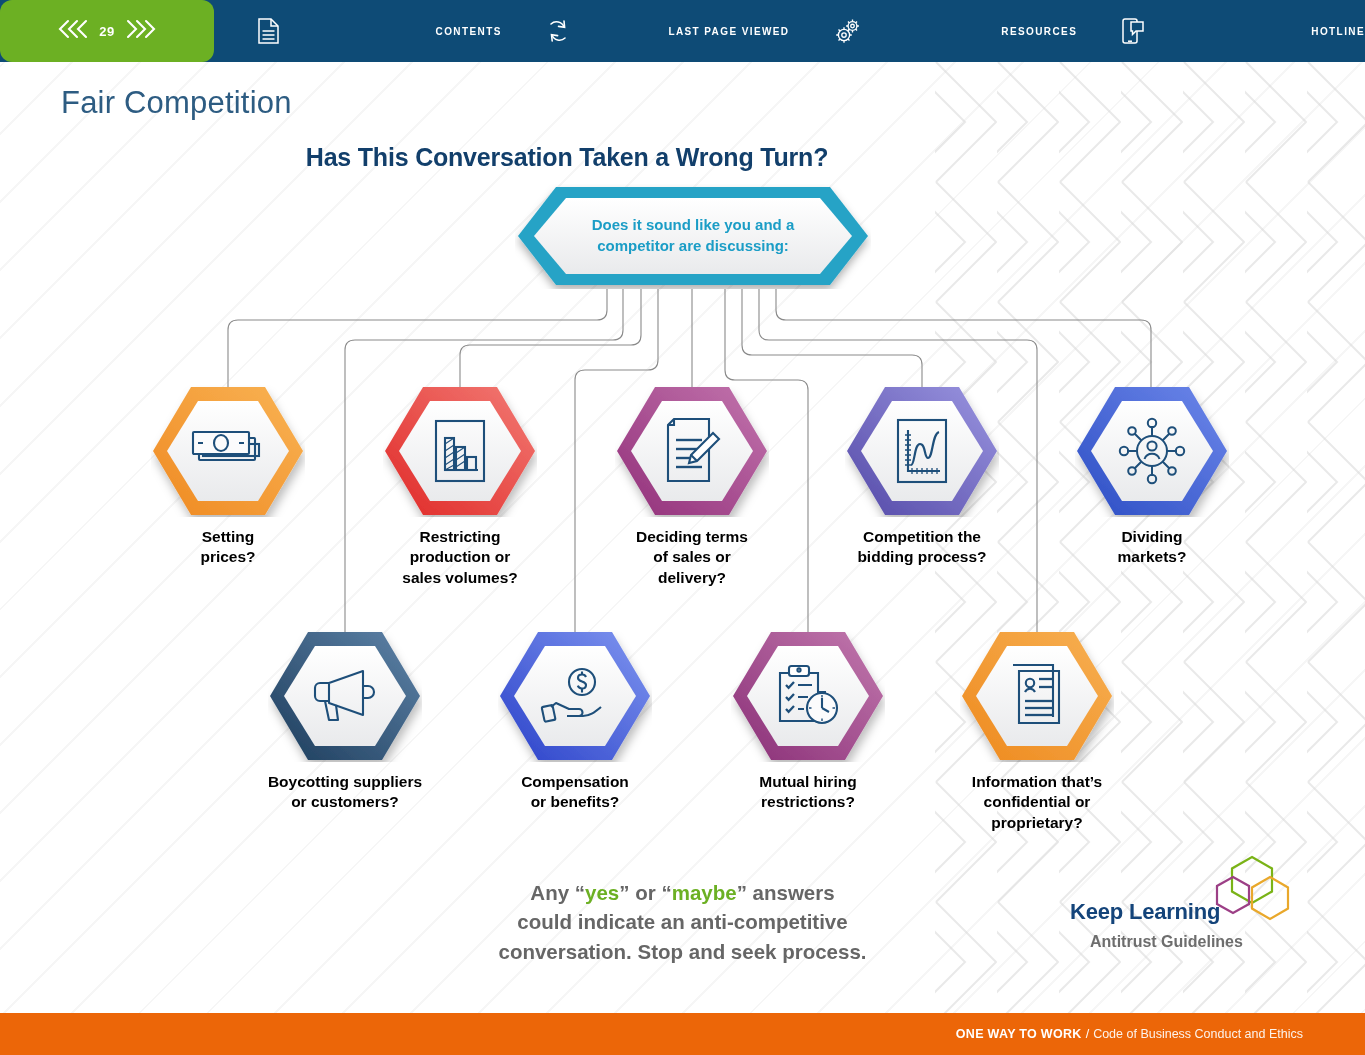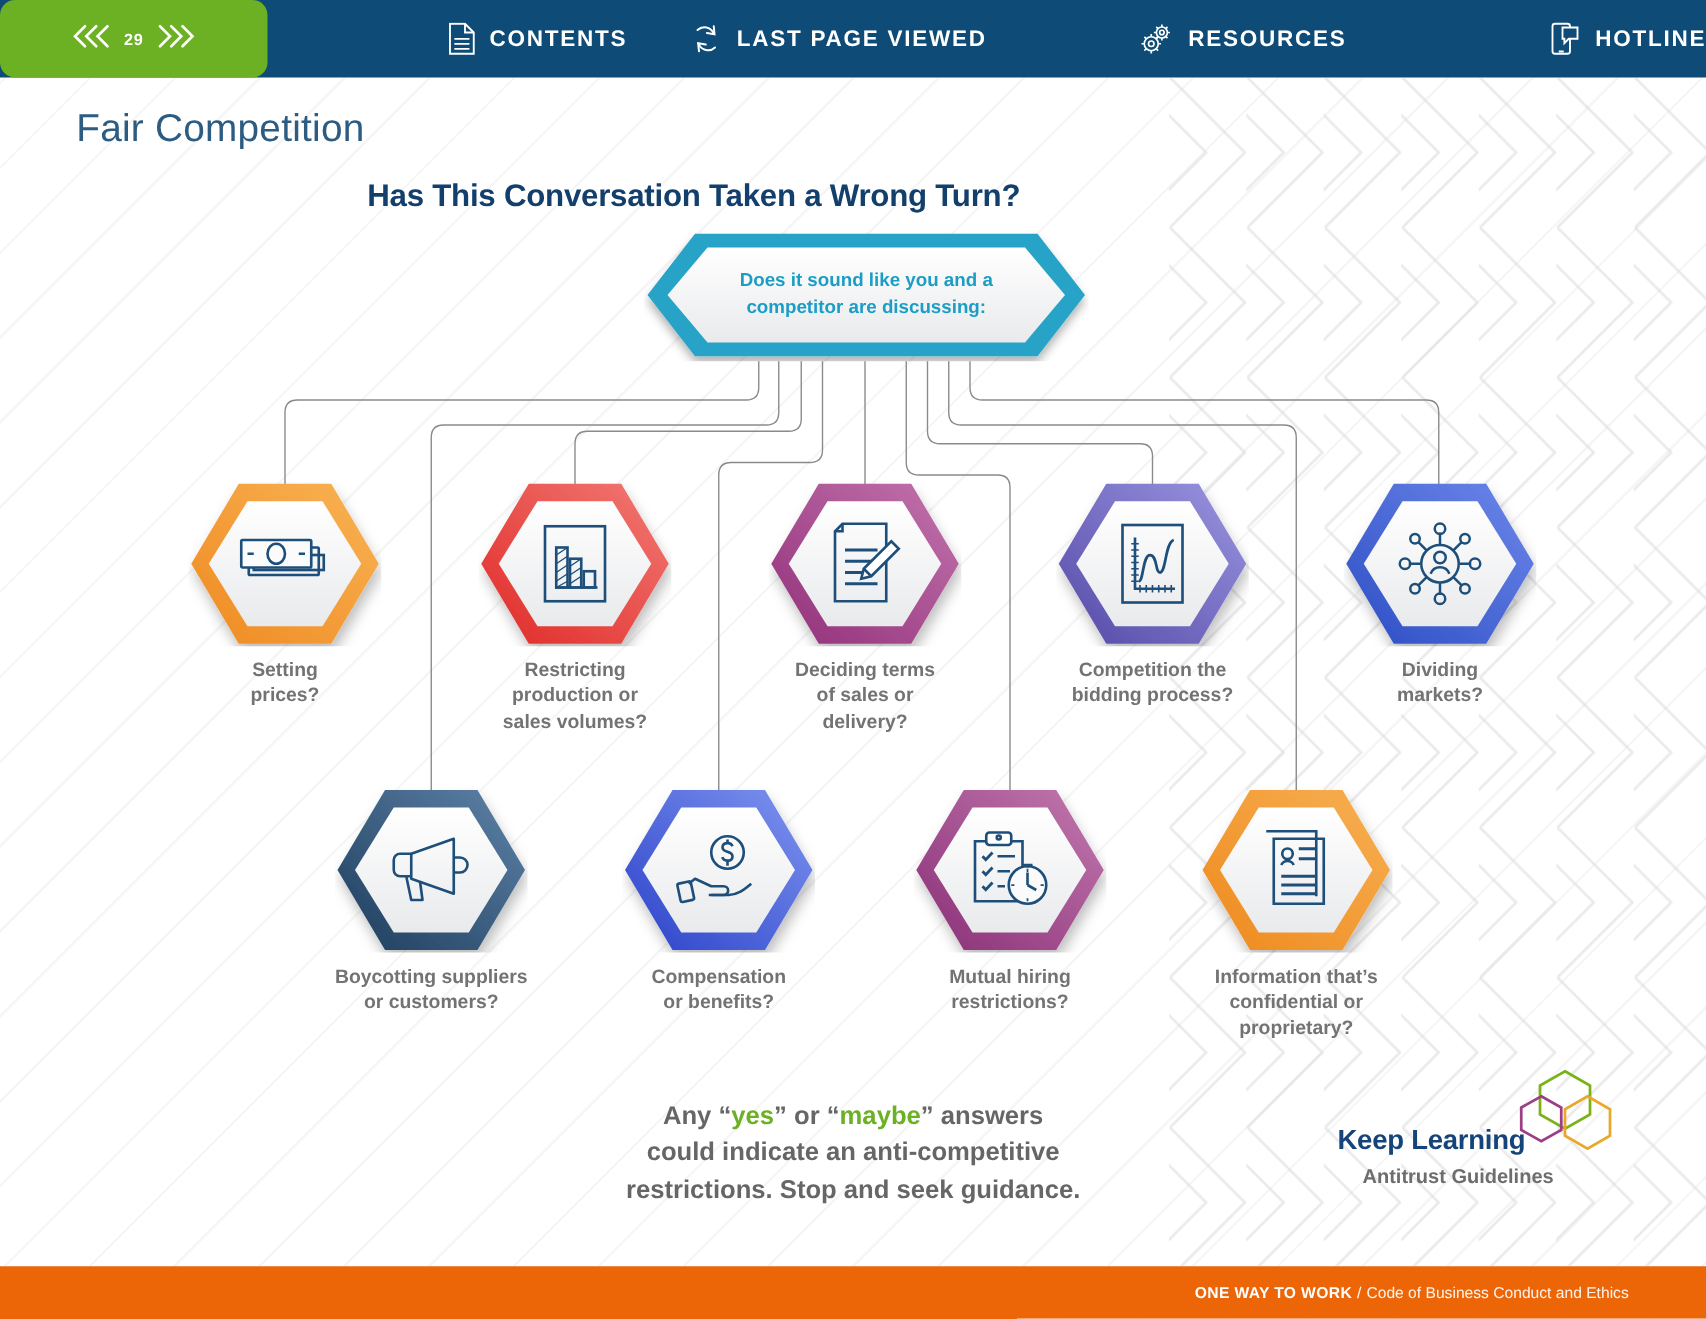--- a/index.html
+++ b/index.html
@@ -31,37 +31,37 @@
   }
   #pagenav{
     width:214px; background:#6cb023; display:flex; align-items:center;
     justify-content:center; gap:9px; color:#fff;border-radius:12px;
   }
   #pagenav .chv{ display:block; }
   #pagenum{
     font-size:13px; font-weight:bold; letter-spacing:.5px; color:#fff;
   }
   .navitem{
-    flex:1; display:flex; align-items:center; justify-content:flex-end;
-    gap:12px; color:#ffffff; font-size:18px; font-weight:bold;
+    flex:1; display:flex; align-items:center; justify-content:space-between;
+    gap:12px; color:#ffffff; font-size:10px; font-weight:bold;
     letter-spacing:1.4px;
     margin-left:44px;
   }
   .navitem .ico{ display:flex; align-items:center; }
 
   
   #page-title{
     position:absolute; left:61px; top:85px;
     font-size:31px; color:#2d5c82; font-weight:normal;
     letter-spacing:.2px; z-index:5;
   }
 
   
   #main-heading{
-    position:absolute; left:4px; top:143px; width:1102px; text-align:center;
+    position:absolute; left:16px; top:143px; width:1102px; text-align:center;
     font-size:25px; font-weight:bold; color:#123f6b; letter-spacing:-.2px;
     z-index:5;
   }
 
   
   #connectors{ position:absolute; left:0; top:0; z-index:2; }
 
   
   #decision-node{
     position:absolute; left:515px; top:184px; width:356px; height:105px; z-index:6;
@@ -72,21 +72,21 @@
     font-size:15px; font-weight:bold; color:#1b9dc6; line-height:1.35;
     text-align:center; z-index:3; padding-bottom:2px;
   }
 
   
   .hexnode{ position:absolute; z-index:6; }
   .hexwrap{ position:relative; width:154px; height:132px; }
   .hexlabel{
     position:absolute; left:50%; transform:translateX(-50%);
     width:230px; text-align:center;
-    font-size:15.5px; font-weight:bold; color:#737373; line-height:1.32;
+    font-size:15.5px; font-weight:bold; color:#000000; line-height:1.32;
   }
   .hexicon{
     position:absolute; left:0; top:0; width:154px; height:132px;
     display:flex; align-items:center; justify-content:center; z-index:4;
   }
 
   
   #bottom-message{
     position:absolute; left:0; top:878px; width:1365px; text-align:center;
     font-size:20.5px; font-weight:bold; color:#666666; line-height:1.43;
@@ -584,21 +584,21 @@
       <div>Information that’s</div>
       <div>confidential or</div>
       <div>proprietary?</div>
     </div>
   </div>
 </div>
 
 <div id="bottom-message">
   <div><span>Any “</span><span class="hl">yes</span><span>” or “</span><span class="hl">maybe</span><span>” answers</span></div>
   <div>could indicate an anti-competitive</div>
-  <div>restrictions. Stop and seek guidance.</div>
+  <div>conversation. Stop and seek process.</div>
 </div>
 
 <div id="keep-learning">
   <span id="kl-logo">
     <svg width="84" height="80" viewBox="0 0 84 80">
       <g fill="none" stroke-width="2.2">
         <path d="M41 2 L61 13.5 L61 36.5 L41 48 L21 36.5 L21 13.5 Z" stroke="#7ab317"></path>
         <path d="M22 22 L38 31 L38 49 L22 58 L6 49 L6 31 Z" stroke="#9c3f86"></path>
         <path d="M59 22 L77 32.5 L77 53.5 L59 64 L41 53.5 L41 32.5 Z" stroke="#e9a82b"></path>
       </g>

